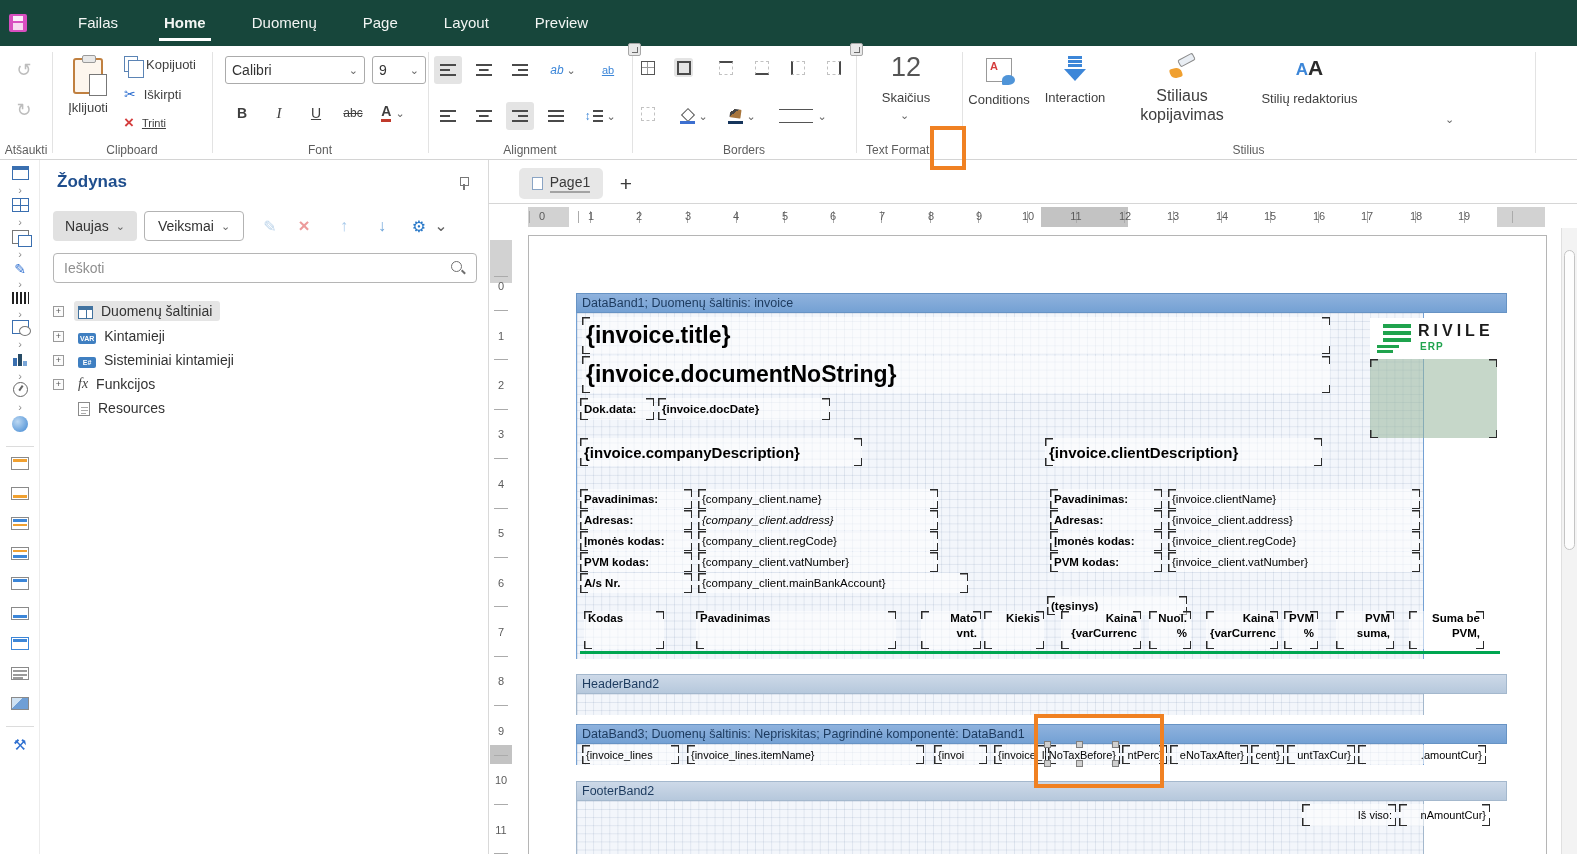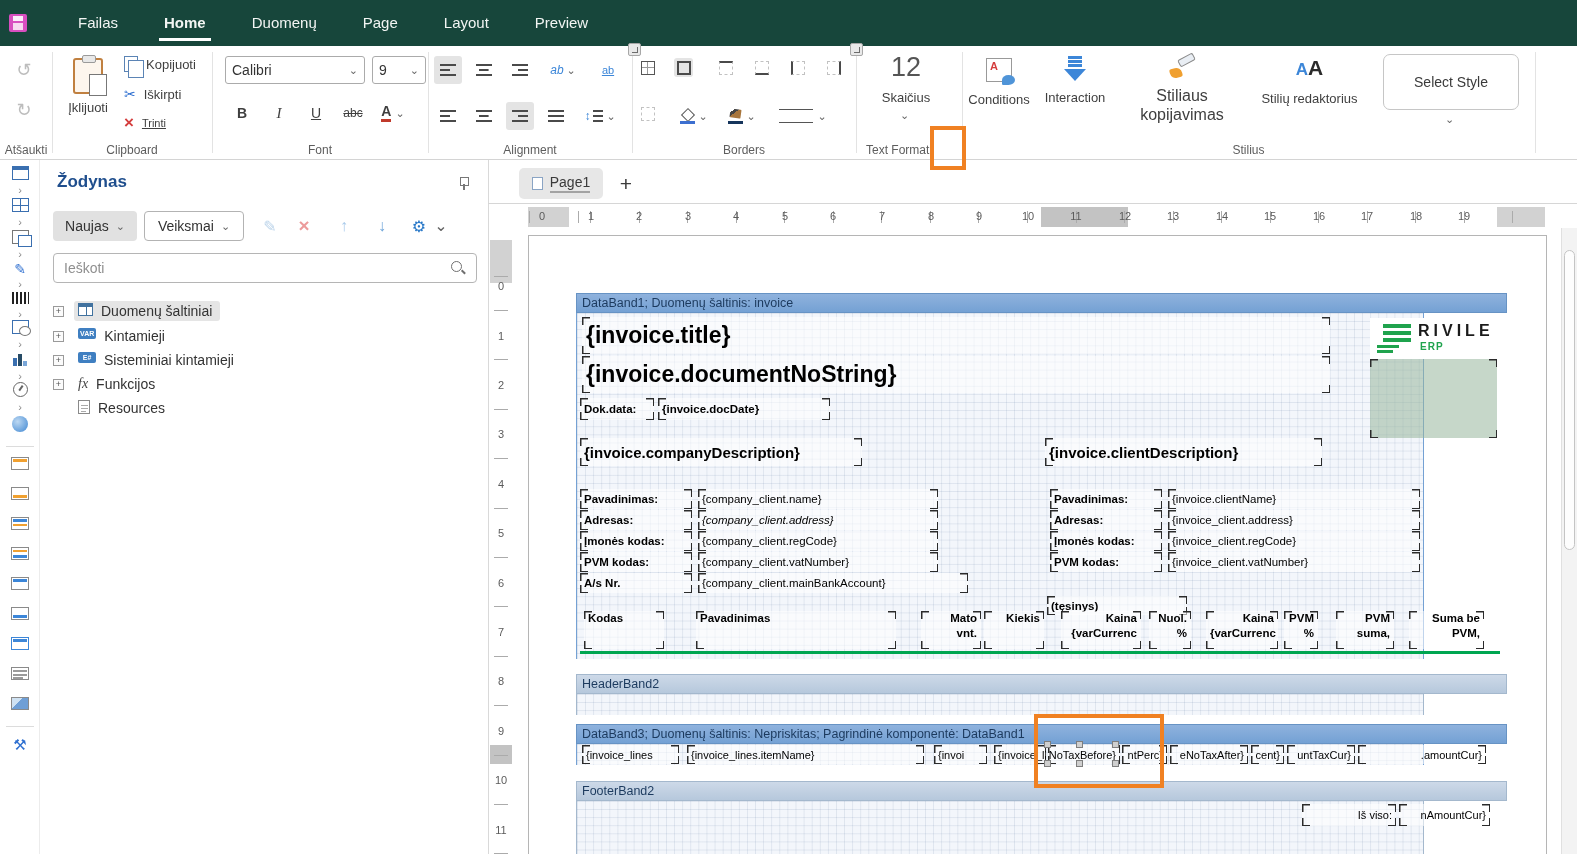--- a/index.html
+++ b/index.html
@@ -81,21 +81,21 @@
   .ico-btn{display:flex;align-items:center;justify-content:center;font-size:16px;cursor:pointer;}
   .search{position:absolute;left:13px;top:93px;width:424px;height:30px;border:1px solid #b5b5b5;border-radius:4px;display:flex;align-items:center;}
   .search input{border:none;outline:none;flex:1;font-size:14px;padding:0 10px;color:#444;font-family:"Liberation Sans",sans-serif;background:transparent;}
   .search input::placeholder{color:#8f8f8f;}
   .mag{width:16px;height:16px;margin-right:10px;position:relative;}
   .mag::before{content:"";position:absolute;left:1px;top:1px;width:9px;height:9px;border:1.7px solid #6f6f6f;border-radius:50%;}
   .mag::after{content:"";position:absolute;left:11px;top:11px;width:5px;height:1.7px;background:#6f6f6f;transform:rotate(45deg);}
   .trow{position:absolute;left:13px;height:20px;display:flex;align-items:center;font-size:14px;color:#333;cursor:pointer;}
   .expand{width:11px;height:11px;border:1px solid #9a9a9a;background:#fbfbfb;font-size:9px;line-height:9px;text-align:center;color:#555;margin-right:10px;}
   .expand-sp{width:11px;margin-right:10px;}
-  .titem{display:flex;align-items:flex-start;padding:2px 8px 2px 4px;border-radius:3px;}
+  .titem{display:flex;align-items:flex-end;padding:2px 8px 2px 4px;border-radius:3px;}
   .titem.selrow{background:#e5e5e5;}
   .tico{margin-right:8px;display:inline-flex;align-items:center;justify-content:center;}
   .ic-table{width:15px;height:13px;border:1px solid #41729f;border-top:4px solid #41729f;background:linear-gradient(90deg,#41729f,#41729f) 7px 0/1px 100% no-repeat,#fff;}
   .badge{min-width:18px;height:11px;background:#3f7fc1;color:#fff;font-size:7px;font-weight:bold;line-height:11px;border-radius:2px;padding:0 2px;text-align:center;}
   .ic-fx{font-family:"Liberation Serif",serif;font-style:italic;font-size:14px;color:#444;}
   .ic-doc{width:12px;height:14px;border:1px solid #8a8a8a;background:
     linear-gradient(#aaa,#aaa) 2px 4px/7px 1px no-repeat,
     linear-gradient(#aaa,#aaa) 2px 7px/7px 1px no-repeat,
     linear-gradient(#aaa,#aaa) 2px 10px/5px 1px no-repeat,#fff;}
 
@@ -387,23 +387,20 @@
         <div class="ic-brushcopy" style="margin:0 auto 4px;">
             <span class="hnd"></span>
             <span class="tip"></span>
           </div>
         <div style="font-size:16px;line-height:1.2;"><span>Stiliaus</span><br><span>kopijavimas</span></div>
       </div>
       <div class="abs" style="left:285px;top:10px;width:125px;text-align:center;cursor:pointer;">
         <div class="ic-aa" style="margin:0 auto 9px;height:26px;"><span class="a1">A</span><span class="a2">A</span></div>
         <div style="font-size:13px;">Stilių redaktorius</div>
       </div>
-      <div class="abs" style="left:421px;top:8px;width:136px;height:56px;border:1px solid #c6c6c6;border-radius:7px;display:flex;align-items:center;justify-content:center;font-size:14px;color:#3a3a3a;cursor:pointer;background:#fff;">
-        <span>Select Style</span>
-      </div>
       <div class="abs chev" style="left:483px;top:68px;">⌄</div>
       <div class="glabel">Stilius</div>
     </div>
     <div class="vsep" style="left:1535px;"></div>
   </div>
 
   <div class="toolstrip">
     <div class="tool" style="top:6px;"><span class="ti ti-bands"></span><span class="tchev">›</span></div>
     <div class="tool" style="top:38px;"><span class="ti ti-table"></span><span class="tchev">›</span></div>
     <div class="tool" style="top:70px;"><span class="ti ti-cross"></span><span class="tchev">›</span></div>

